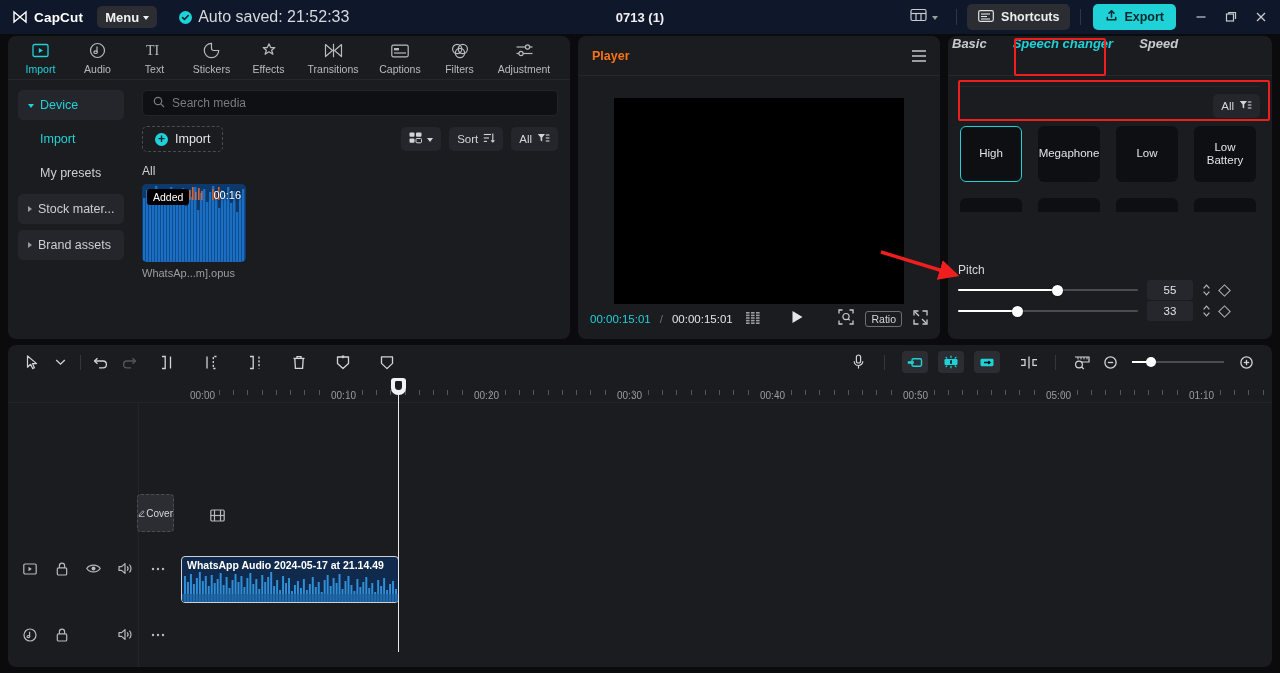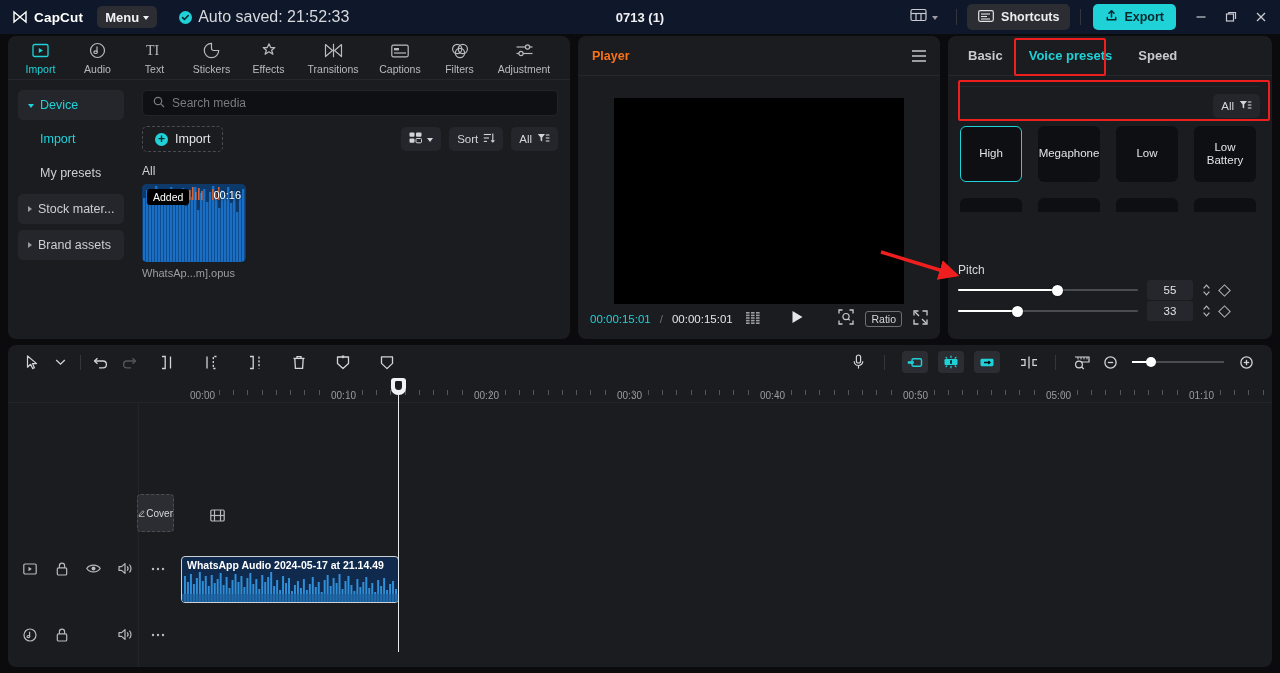--- a/index.html
+++ b/index.html
@@ -154,22 +154,22 @@
   .tcode.cur { color: #1fd2d8; }
   .tcode.sep { color: #6f7075; }
   .tcode.tot { color: #e4e5e9; }
   .pc-right { margin-left: auto; display: flex; align-items: center; gap: 11px; }
   .ratio-box {
     border: 1px solid #6e6f74; border-radius: 3px; padding: 1px 5px;
     font-size: 10.5px; color: #d5d6db;
   }
 
   
-  .rp-tabs { display: flex; align-items: center; height: 40px; padding-left: 20px; gap: 26px;
-    border-bottom: 1px solid #26272c; }
+  .rp-tabs { display: flex; height: 40px; padding-left: 4px; gap: 26px;
+    border-bottom: 1px solid #26272c; font-style: italic; }
   .rp-tab { font-size: 13px; font-weight: bold; color: #c9cacf; }
   .rp-tab.active { color: #1fd2d8; }
   .hl-box { position: absolute; border: 2px solid #f01f1f; border-radius: 2px; pointer-events: none; }
   #hl-tab { left: 1014px; top: 38px; width: 92px; height: 38px; }
   #hl-seg { left: 958px; top: 80px; width: 312px; height: 41px; }
 
   .seg-wrap {
     margin: 10px 12px 0 12px; height: 27px; background: #26272c; border-radius: 5px;
     display: flex; align-items: center; padding: 2px;
   }
@@ -651,21 +651,21 @@
             <line x1="13" y1="13" x2="9" y2="9" stroke="#c9cacf" stroke-width="1.2"></line>
           </svg>
         </span>
       </div>
     </div>
   </div>
 
   <div class="panel" id="right-panel">
     <div class="rp-tabs">
       <span class="rp-tab">Basic</span>
-      <span class="rp-tab active">Voice presets</span>
+      <span class="rp-tab active">Speech changer</span>
       <span class="rp-tab">Speed</span>
     </div>
 
     <div class="rp-divider"></div>
 
     <div class="filter-row">
       <div class="pill">
         <span>All</span>
         <span>
           <svg width="13" height="12" viewBox="0 0 13 12">

